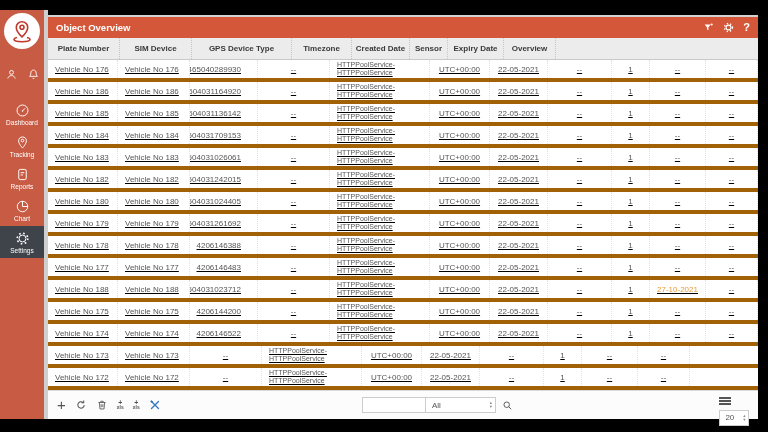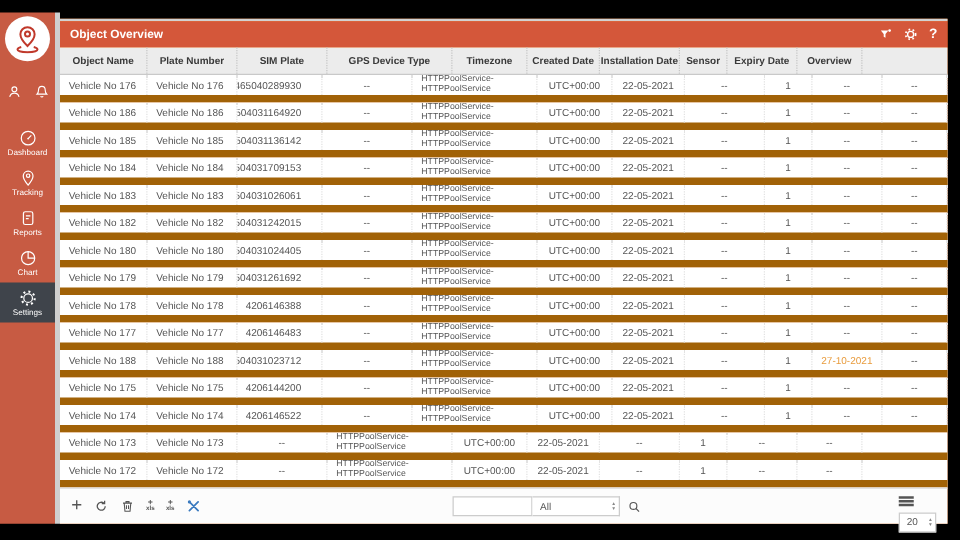--- a/index.html
+++ b/index.html
@@ -30,21 +30,21 @@
   .titlebar .title { color:#fff; font-size:9.5px; font-weight:bold; }
   .titlebar .tb-icons { margin-left:auto; display:flex; align-items:center; gap:9px; color:#fff; }
   .titlebar .tb-icons svg { width:11px; height:11px; display:block; }
   .help-q { color:#fff; font-size:11px; font-weight:bold; line-height:1; cursor:pointer; }
 
   
   .thead { display:flex; height:22px; background:#ececec; border-bottom:1px solid #c9c9c9; flex:0 0 auto; }
   .th { font-size:8px; font-weight:bold; color:#3a3a3a; display:flex; align-items:center;
     justify-content:center; border-right:1px dotted #c5c5c5; cursor:pointer; }
   .tbody { flex:0 0 auto; }
-  .tr { display:flex; height:22px; border-bottom:6px solid #a16207; background:#fff; }
+  .tr { display:flex; height:22px; border-bottom:4px solid #a16207; background:#fff;text-decoration:underline; }
   .td { font-size:8px; color:#555; display:flex; align-items:center; justify-content:center;
     border-right:1px dotted #e2e2e2; overflow:hidden; }
   .td.left { justify-content:flex-start; padding-left:7px; }
   .td.right { justify-content:flex-end; padding-right:16px; }
   .td.gps { flex-direction:column; align-items:flex-start; justify-content:center;
     padding-left:7px; font-size:7px; line-height:8.5px; }
   .expiry-orange { color:#e89b3c; }
   .c0{width:70px}.c1{width:72px}.c2{width:68px}.c3{width:72px}.c4{width:100px}
   .c5{width:60px}.c6{width:58px}.c7{width:64px}.c8{width:38px}.c9{width:56px}.c10{width:52px}
 
@@ -161,27 +161,25 @@
           <svg viewBox="0 0 20 20" fill="none" stroke="#fff" width="11" height="11">
             <circle cx="10" cy="10" r="4.4" stroke-width="2"></circle>
             <circle cx="10" cy="10" r="7.2" stroke-width="2.6" stroke-dasharray="2.4 3.6"></circle>
           </svg>
         </span>
         <span class="help-q">?</span>
       </span>
     </div>
 
     <div class="thead">
-      <div class="th c0">Object Name</div>
       <div class="th c1">Plate Number</div>
-      <div class="th c3">SIM Plate</div>
+      <div class="th c3">SIM Device</div>
       <div class="th c4">GPS Device Type</div>
       <div class="th c5">Timezone</div>
       <div class="th c6">Created Date</div>
-      <div class="th c7">Installation Date</div>
       <div class="th c8">Sensor</div>
       <div class="th c9">Expiry Date</div>
       <div class="th c10">Overview</div>
     </div>
 
     <div class="tbody">
       <div class="tr">
         <div class="td left c0">Vehicle No 176</div>
         <div class="td left c1">Vehicle No 176</div>
         <div class="td right c2">860465040289930</div>

